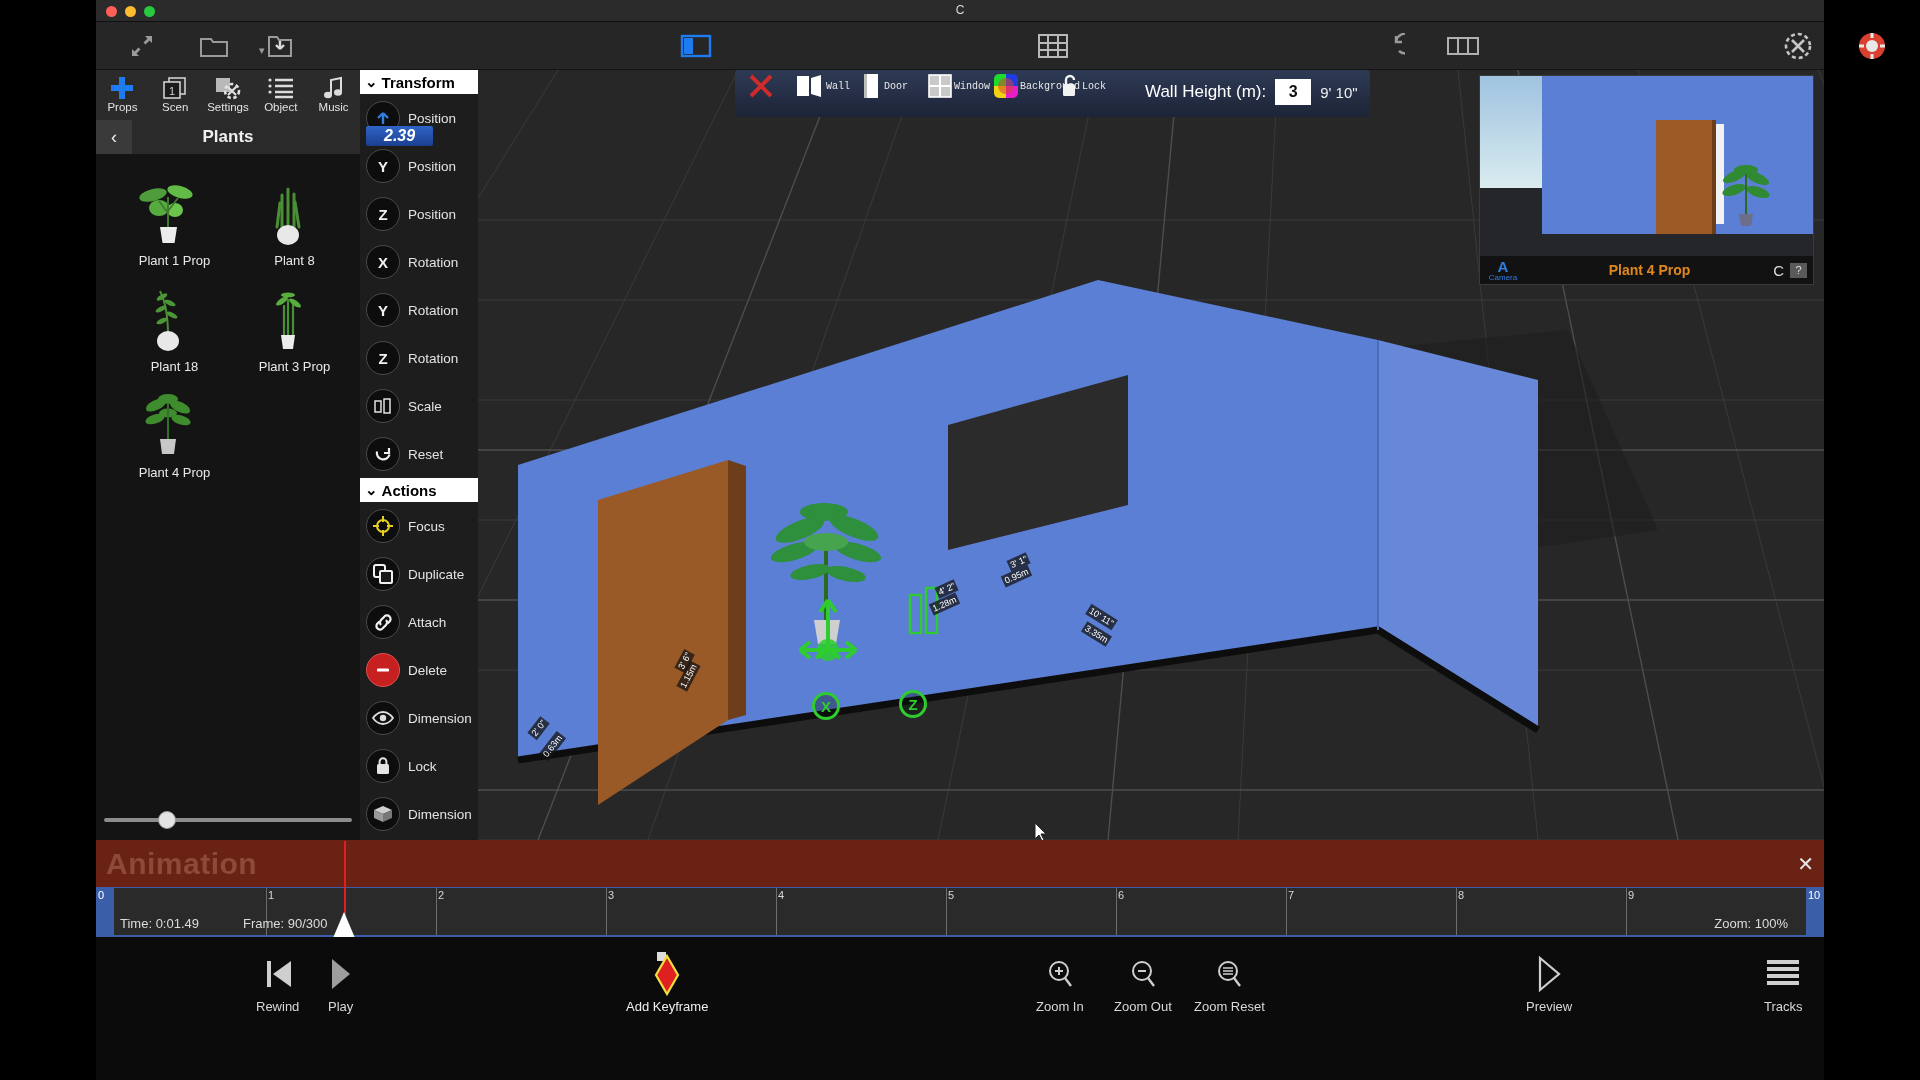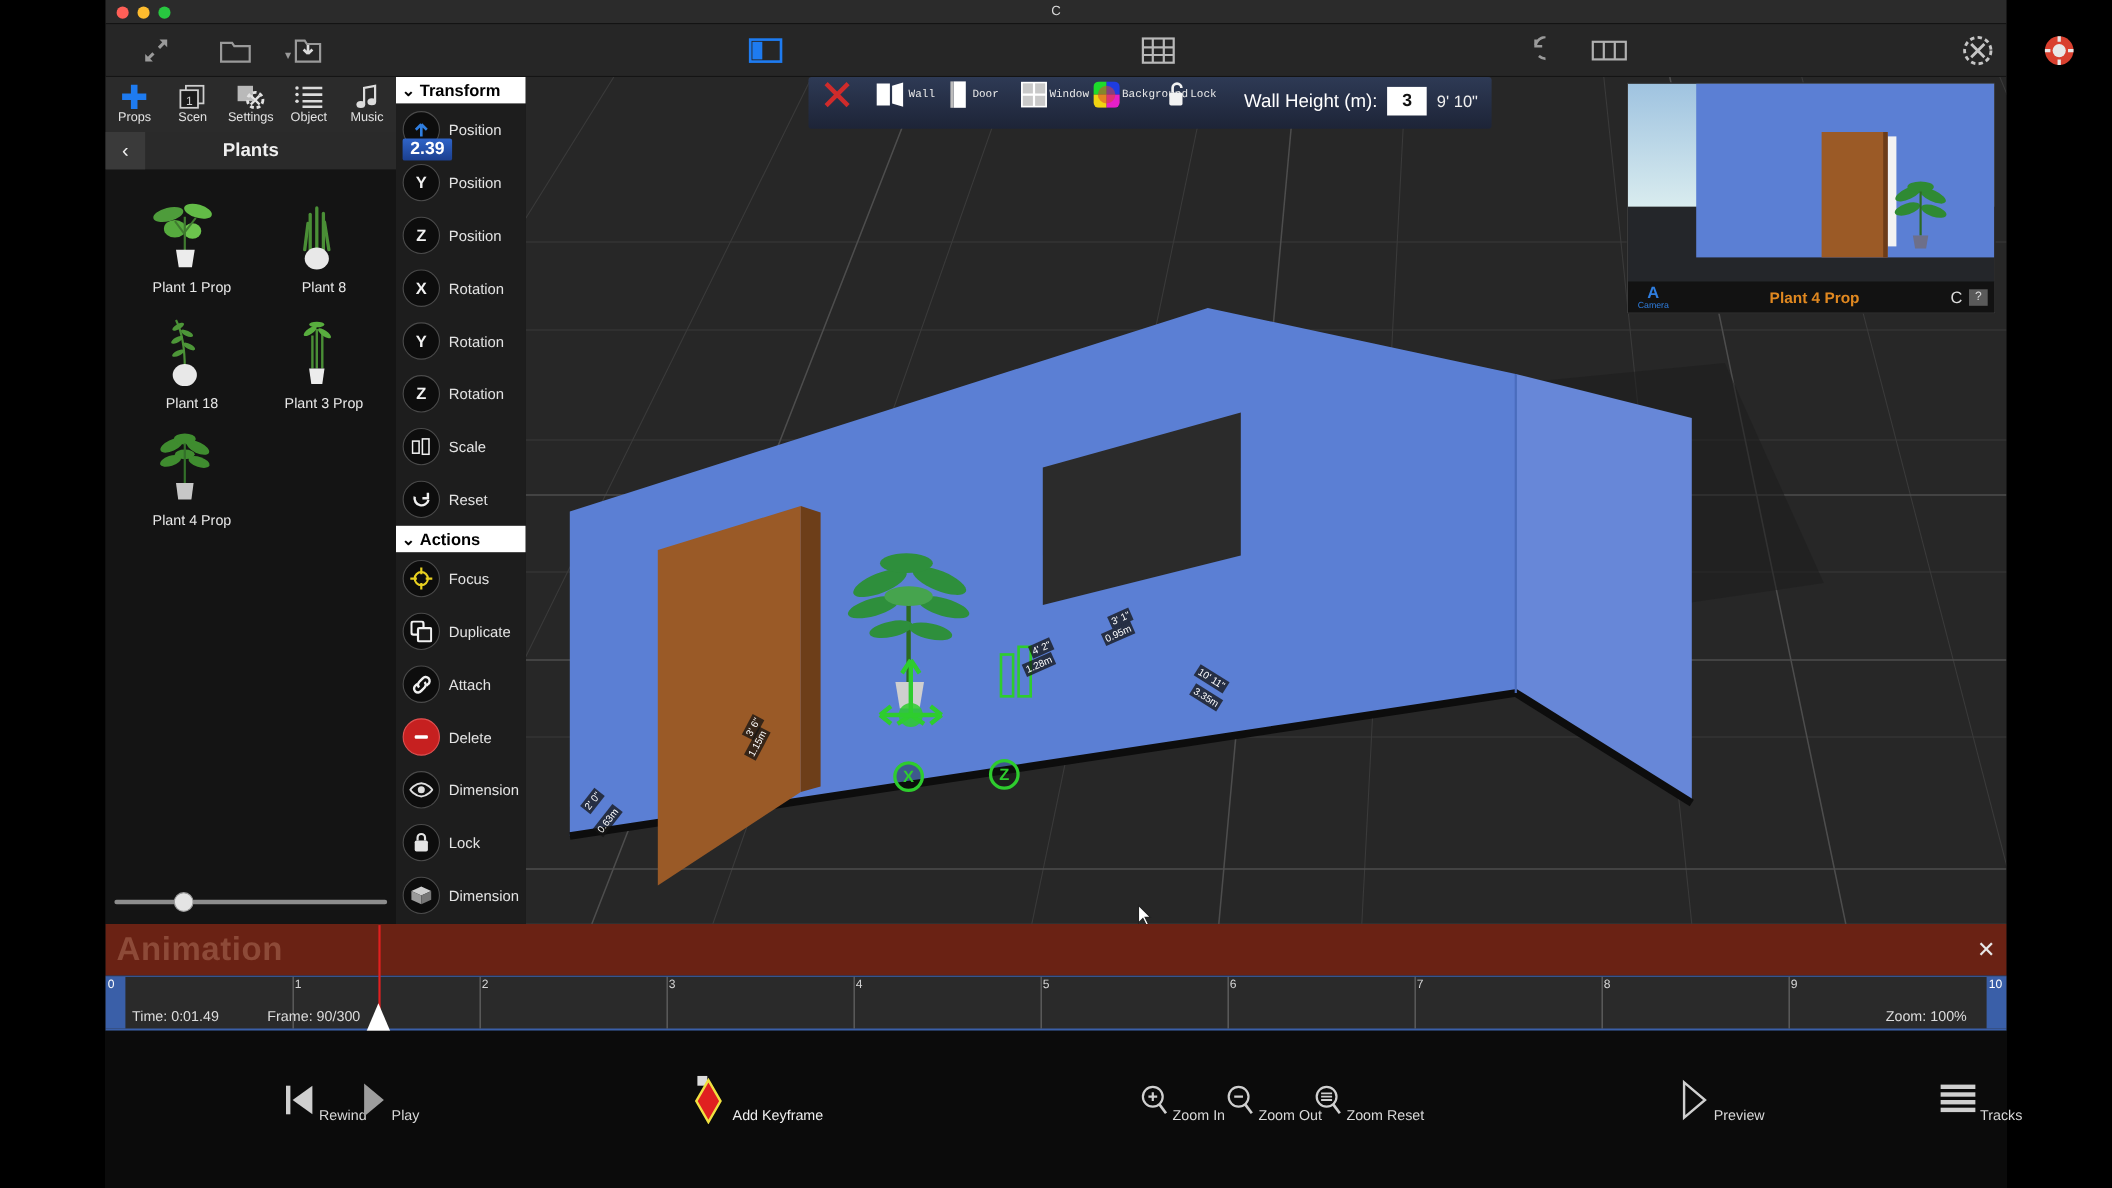--- a/index.html
+++ b/index.html
@@ -114,21 +114,21 @@
     background: #0d0d0d; border: 1px solid #4a4a4a;
     display: flex; align-items: center; justify-content: center;
     color: #f2f2f2; font-size: 15px; font-weight: bold; flex: none;
   }
   .disc.red { background: #c62020; border-color: #e05050; }
   .rail-label { color: #e3e3e3; font-size: 13.5px; white-space: nowrap; }
   .tooltip-val {
     position: absolute; left: 6px; top: 56px;
     background: linear-gradient(#2f64c8,#1b3f8f);
     color: #fff; font-size: 16px; font-weight: bold;
-    padding: 1px 7px; border-radius: 2px; z-index: 5;
+    padding: 1px 18px; border-radius: 2px; z-index: 5; font-style: italic;
   }
 
   
   .viewport {
     position: absolute; left: 382px; top: 70px; right: 0; bottom: 240px;
     background: #262626; overflow: hidden;
   }
   .vp-grid { position: absolute; inset: 0; }
 
   .wall-toolbar {
@@ -136,21 +136,21 @@
     background: linear-gradient(#2e3a55,#1d2437);
     border-radius: 3px; display: flex; align-items: flex-start;
     padding: 3px 12px 0 12px; gap: 14px; z-index: 8;
   }
   .wt-item {
     width: 52px; display: flex; flex-direction: row;
     align-items: center; gap: 1px; font-family: Liberation Mono, monospace;
   }
   .wt-ico { height: 26px; display: flex; align-items: center; }
   .wt-lbl { color: #e9e9e9; font-size: 10px; }
-  .wh-group { display: flex; align-items: center; gap: 9px; margin-top: 6px; margin-left: 6px; }
+  .wh-group { display: flex; align-items: center; gap: 9px; margin-top: 6px; margin-left: 20px; }
   .wh-title { color: #fff; font-size: 17px; }
   .wh-input {
     width: 36px; height: 26px; background: #fff; color: #111;
     font-size: 16px; font-weight: bold;
     display: flex; align-items: center; justify-content: center;
   }
   .wh-imp { color: #f0f0f0; font-size: 15px; }
 
   
   .inset {
@@ -250,22 +250,22 @@
     position: absolute; bottom: 4px; display: flex; gap: 44px;
     left: 24px; color: #dcdcdc; font-size: 13px;
   }
   .tl-zoom { position: absolute; bottom: 4px; right: 36px; color: #dcdcdc; font-size: 13px; }
 
   .transport {
     position: absolute; left: 0; right: 0; bottom: 0; height: 143px;
     background: #0b0b0b;
   }
   .tp-btn {
-    position: absolute; top: 42px;
-    display: flex; flex-direction: row; align-items: flex-end; gap: 4px;
+    position: absolute; top: 16px;
+    display: flex; flex-direction: column; align-items: center; gap: 4px;
   }
   .tp-ico { height: 42px; display: flex; align-items: center; }
   .tp-lbl { color: #d8d8d8; font-size: 13px; }
   .tp-lbl.kf { color: #efefef; }
 </style>
 </head>
 <body>
 
 <div class="app">
 

